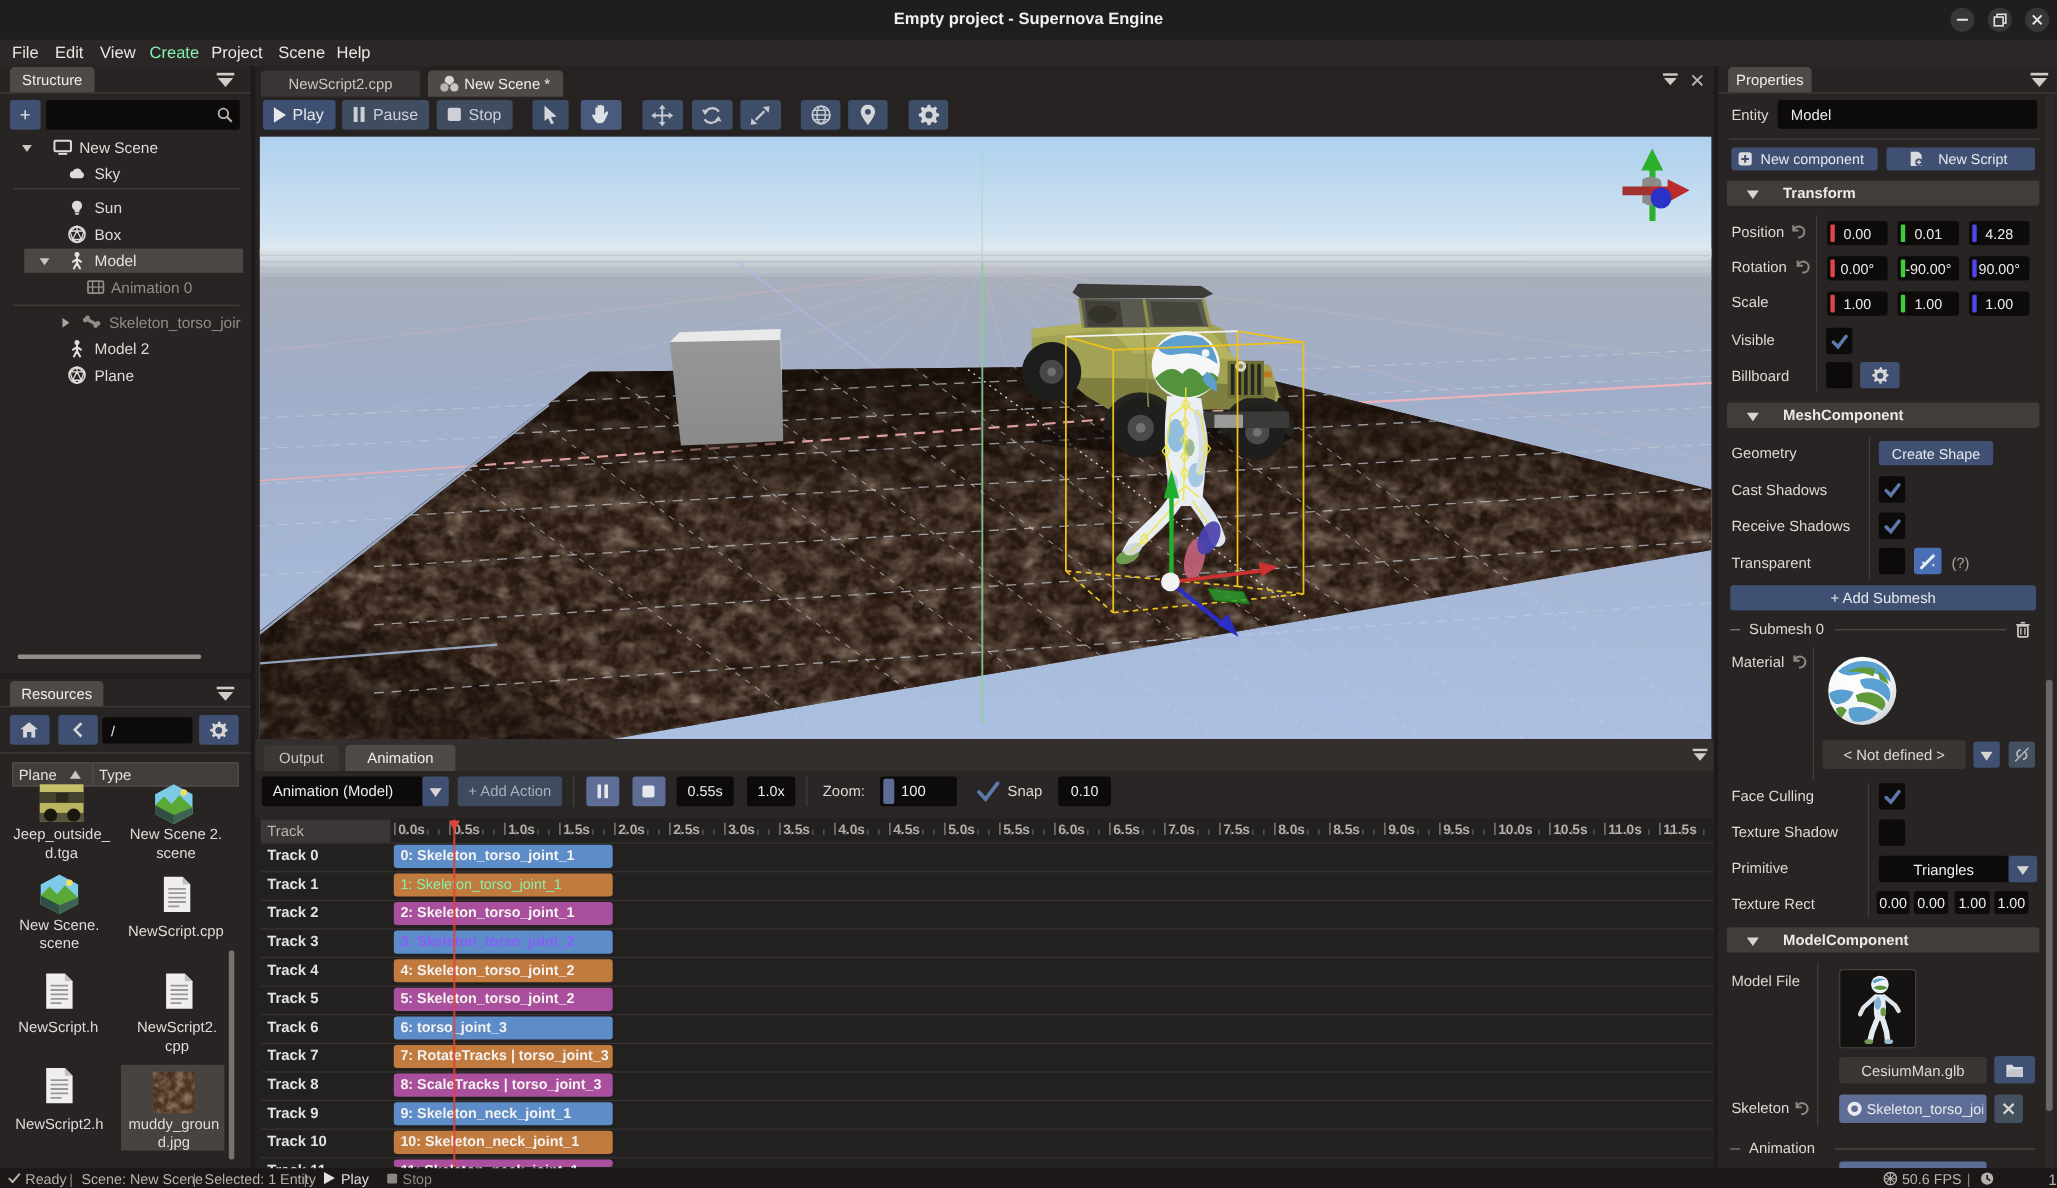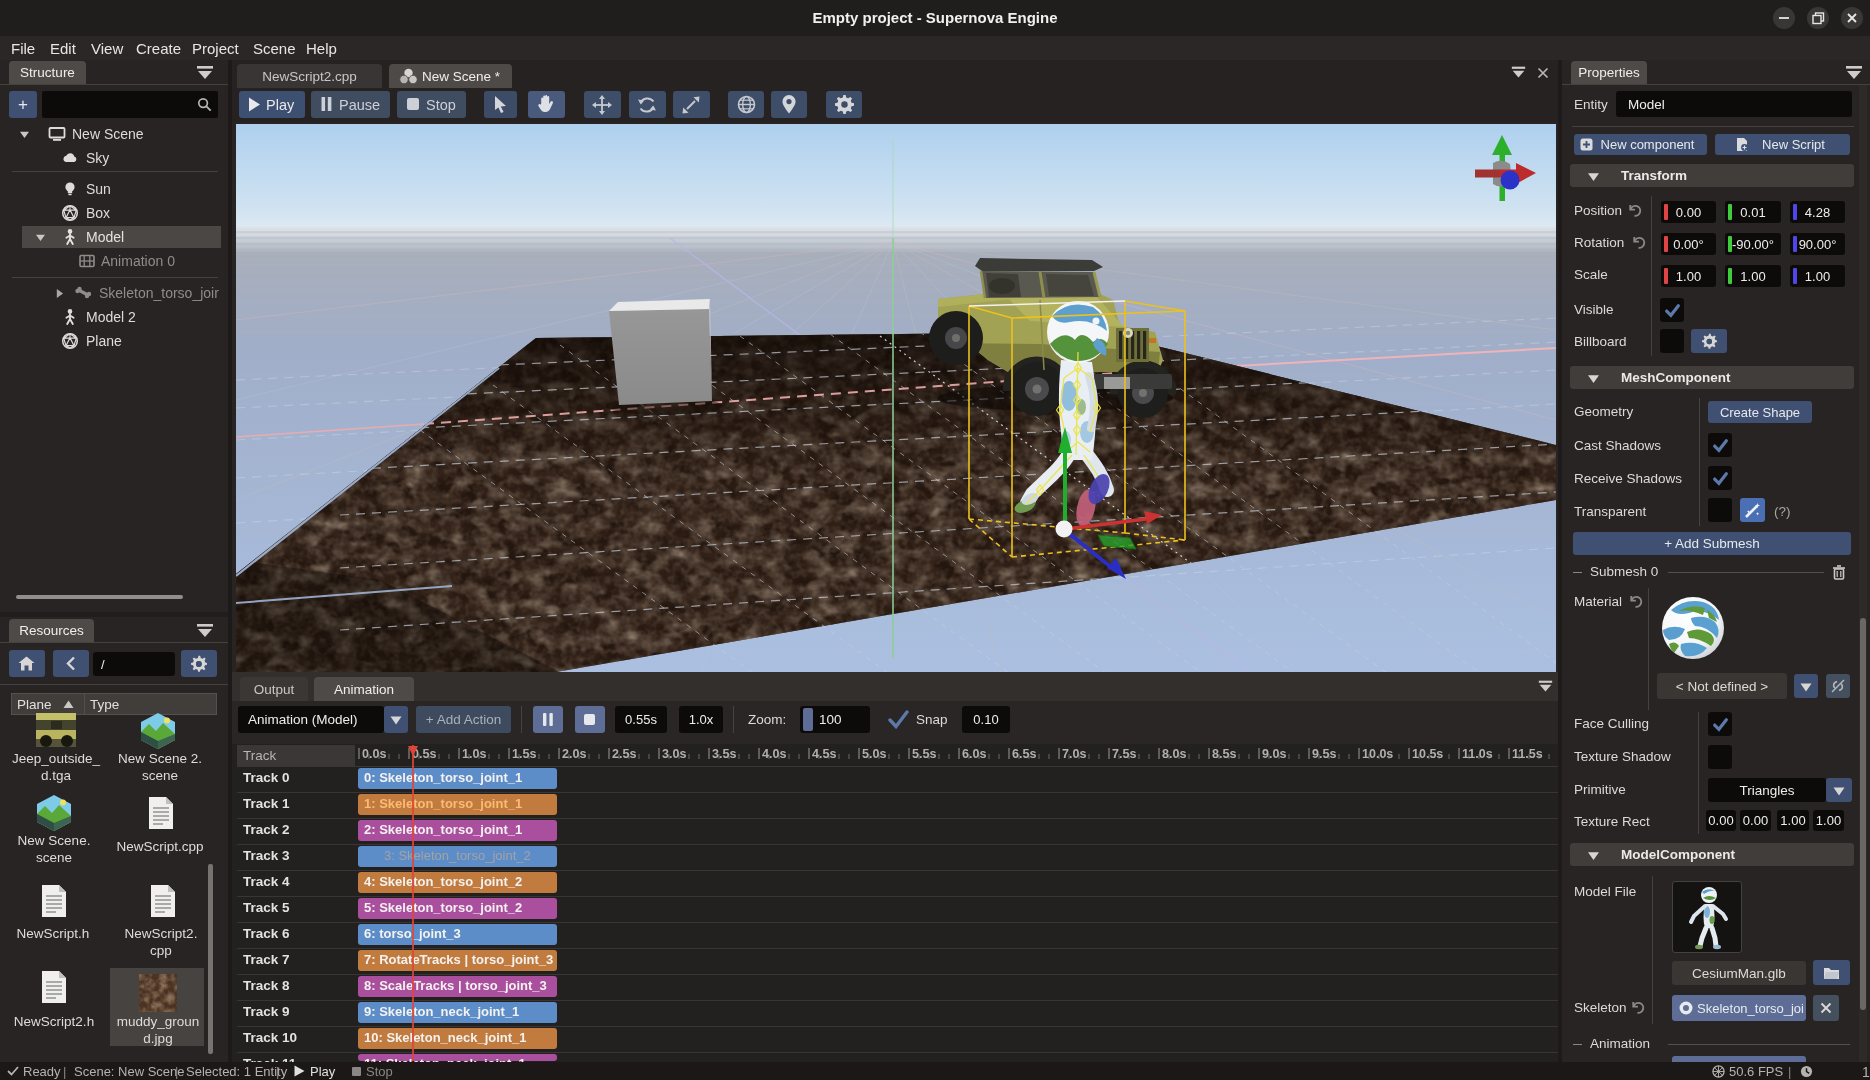--- a/index.html
+++ b/index.html
@@ -29,21 +29,21 @@
     <rect x="4.5" y="2" width="8" height="8" fill="none" stroke="#e8e6e4" stroke-width="1.4"></rect>
     <rect x="2" y="4.5" width="8" height="8" fill="#393736" stroke="#e8e6e4" stroke-width="1.4"></rect>
   </svg>
 <svg class="ab" style="left:1845px;top:11px" width="14" height="14" viewBox="0 0 14 14">
     <path d="M3 3 L11 11 M11 3 L3 11" stroke="#e8e6e4" stroke-width="1.8"></path>
   </svg>
 <div class="ab" style="left:0;top:36px;width:1870px;height:24px;background:#2b2726;"></div>
 <div class="tx" style="left:11px;top:40px;color:#e8e6e4;font-size:15px;">File</div>
 <div class="tx" style="left:50px;top:40px;color:#e8e6e4;font-size:15px;">Edit</div>
 <div class="tx" style="left:91px;top:40px;color:#e8e6e4;font-size:15px;">View</div>
-<div class="tx" style="left:136px;top:40px;color:#e5e5e5;font-size:15px;">Create</div>
+<div class="tx" style="left:136px;top:40px;color:#86efac;font-size:15px;">Create</div>
 <div class="tx" style="left:192px;top:40px;color:#e8e6e4;font-size:15px;">Project</div>
 <div class="tx" style="left:253px;top:40px;color:#e8e6e4;font-size:15px;">Scene</div>
 <div class="tx" style="left:306px;top:40px;color:#e8e6e4;font-size:15px;">Help</div>
 <div class="ab" style="left:0;top:60px;width:228px;height:1002px;background:#282423;"></div>
 <div class="tab tabon" style="left:9px;top:61px;width:77px;height:23px;">Structure</div>
 <svg class="ab" style="left:196px;top:66px" width="18.0" height="14.040000000000001" viewBox="0 0 18 14">
 <rect x="1" y="0" width="16" height="2.6" fill="#cfccc9"></rect>
 <path d="M2 5 L16 5 L9 13 Z" fill="#cfccc9"></path>
   </svg>
 <div class="ab" style="left:0;top:84px;width:228px;height:1px;background:#45413f;"></div>
@@ -736,29 +736,29 @@
     <line x1="1194" y1="9" x2="1194" y2="14" stroke="#6a6764" stroke-width="1"></line>
     <text x="1157" y="13" font-family="Liberation Sans" font-size="12.5" font-weight="bold" fill="#b2afac">11.5s</text>
   </svg>
 <div class="ab" style="left:237px;top:766px;width:1321px;height:1px;background:#3a3534;"></div>
 <div class="tx" style="left:243px;top:770px;color:#e4e2e0;font-size:13.5px;font-weight:bold;">Track 0</div>
 <div class="ab" style="left:358px;top:768px;width:199px;height:21px;background:#5c8dc8;border-radius:3px;"></div>
 <div class="tx" style="left:364px;top:770px;color:#f4f2f0;font-size:13px;font-weight:bold;">0: Skeleton_torso_joint_1</div>
 <div class="ab" style="left:237px;top:792px;width:1321px;height:1px;background:#3a3534;"></div>
 <div class="tx" style="left:243px;top:796px;color:#e4e2e0;font-size:13.5px;font-weight:bold;">Track 1</div>
 <div class="ab" style="left:358px;top:794px;width:199px;height:21px;background:#c17b3e;border-radius:3px;"></div>
-<div class="tx" style="left:364px;top:796px;color:#fdba74;font-size:13px;font-weight:bold;">1: Skeleton_torso_joint_1</div>
+<div class="tx" style="left:364px;top:796px;color:#86efac;font-size:13px;font-weight:normal;">1: Skeleton_torso_joint_1</div>
 <div class="ab" style="left:237px;top:818px;width:1321px;height:1px;background:#3a3534;"></div>
 <div class="tx" style="left:243px;top:822px;color:#e4e2e0;font-size:13.5px;font-weight:bold;">Track 2</div>
 <div class="ab" style="left:358px;top:820px;width:199px;height:21px;background:#aa4f9e;border-radius:3px;"></div>
 <div class="tx" style="left:364px;top:822px;color:#f4f2f0;font-size:13px;font-weight:bold;">2: Skeleton_torso_joint_1</div>
 <div class="ab" style="left:237px;top:844px;width:1321px;height:1px;background:#3a3534;"></div>
 <div class="tx" style="left:243px;top:848px;color:#e4e2e0;font-size:13.5px;font-weight:bold;">Track 3</div>
 <div class="ab" style="left:358px;top:846px;width:199px;height:21px;background:#5c8dc8;border-radius:3px;"></div>
-<div class="tx" style="left:364px;top:848px;color:#a3a3a3;font-size:13px;font-weight:normal;margin-left:20px;">3: Skeleton_torso_joint_2</div>
+<div class="tx" style="left:364px;top:848px;color:#8b5cf6;font-size:13px;font-weight:bold;">3: Skeleton_torso_joint_2</div>
 <div class="ab" style="left:237px;top:870px;width:1321px;height:1px;background:#3a3534;"></div>
 <div class="tx" style="left:243px;top:874px;color:#e4e2e0;font-size:13.5px;font-weight:bold;">Track 4</div>
 <div class="ab" style="left:358px;top:872px;width:199px;height:21px;background:#c17b3e;border-radius:3px;"></div>
 <div class="tx" style="left:364px;top:874px;color:#f4f2f0;font-size:13px;font-weight:bold;">4: Skeleton_torso_joint_2</div>
 <div class="ab" style="left:237px;top:896px;width:1321px;height:1px;background:#3a3534;"></div>
 <div class="tx" style="left:243px;top:900px;color:#e4e2e0;font-size:13.5px;font-weight:bold;">Track 5</div>
 <div class="ab" style="left:358px;top:898px;width:199px;height:21px;background:#aa4f9e;border-radius:3px;"></div>
 <div class="tx" style="left:364px;top:900px;color:#f4f2f0;font-size:13px;font-weight:bold;">5: Skeleton_torso_joint_2</div>
 <div class="ab" style="left:237px;top:922px;width:1321px;height:1px;background:#3a3534;"></div>
 <div class="tx" style="left:243px;top:926px;color:#e4e2e0;font-size:13.5px;font-weight:bold;">Track 6</div>

